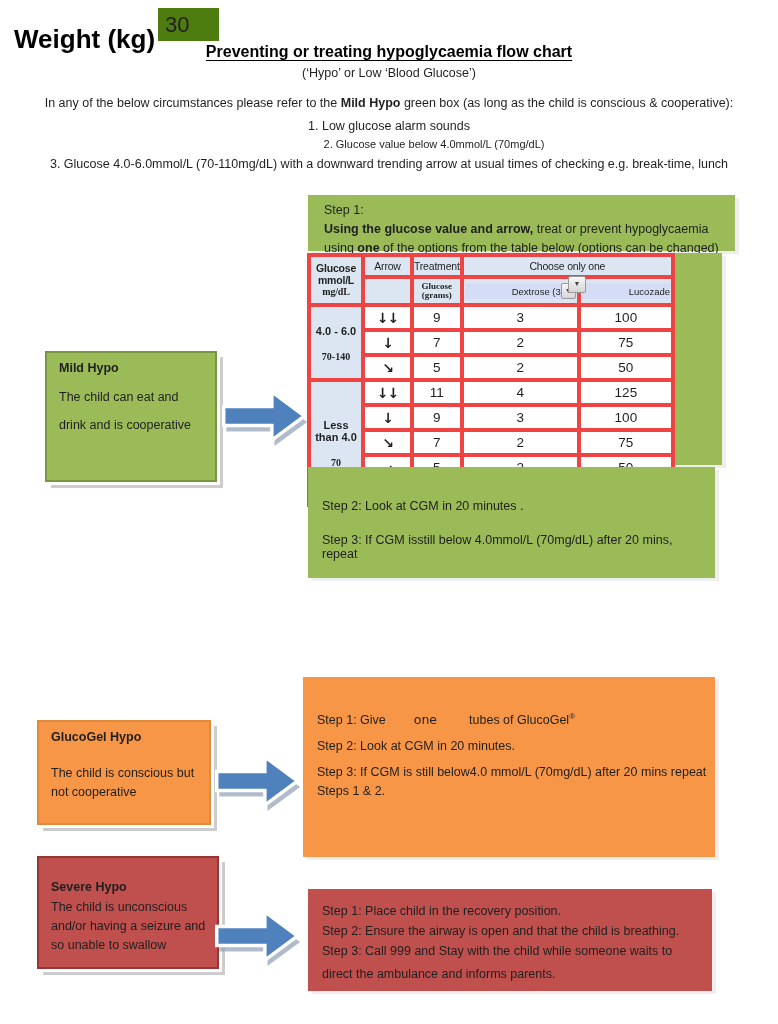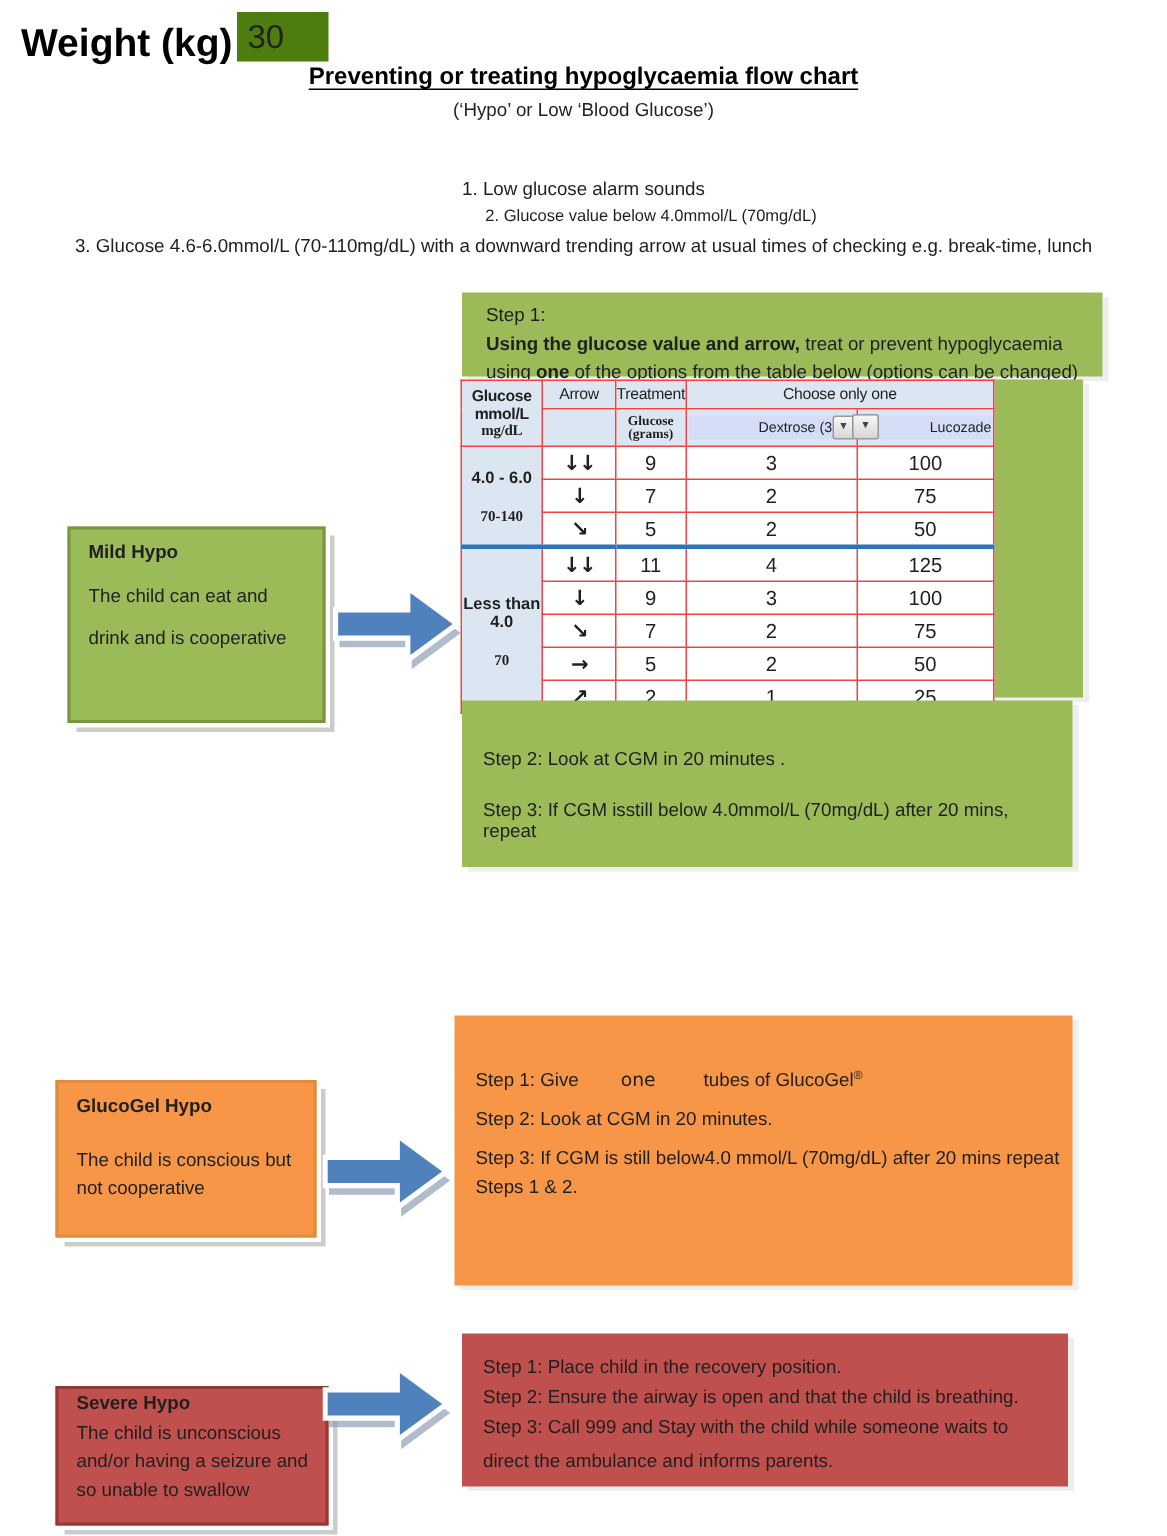--- a/index.html
+++ b/index.html
@@ -4,21 +4,21 @@
 <style>
   html,body{margin:0;padding:0;background:#fff;}
   .page{position:relative;width:778px;height:1024px;background:#ffffff;
         font-family:"Liberation Sans",sans-serif;color:#1f1f1f;overflow:hidden;}
   .abs{position:absolute;}
   .b{font-weight:bold;}
   .serif{font-family:"Liberation Serif",serif;}
   .center{text-align:center;width:778px;left:0;}
 
   
-  .weight-label{left:14px;top:13px;font-size:26px;font-weight:bold;color:#000;}
+  .weight-label{left:14px;top:24px;font-size:26px;font-weight:bold;color:#000;}
   .weight-field{left:158px;top:8px;width:54px;height:33px;background:#4d7c0f;
                 font-size:22px;color:#222;padding-left:7px;line-height:33px;}
   .doc-title{top:43px;font-size:16px;font-weight:bold;color:#000;
              text-decoration:underline;text-underline-offset:3px;}
   .doc-subtitle{top:66px;font-size:12.5px;}
   .intro-line{top:96px;font-size:12.5px;}
   .list-1{top:119px;font-size:12.5px;}
   .list-2{top:138px;font-size:11px;padding-left:45px;}
   .list-3{top:157px;font-size:12.5px;}
 
@@ -36,22 +36,22 @@
              box-shadow:3px 3px 0 0 #ffffff,6px 6px 0 0 #cccccc;
              font-size:12.5px;}
   .mild-box{left:45px;top:351px;width:146px;height:119px;background:#9bbb59;border-color:#7a9540;
             padding:8px 10px 0 12px;}
   .mild-box .box-title{margin-bottom:9px;}
   .mild-box .line{line-height:27.5px;}
   .moderate-box{left:37px;top:720px;width:148px;height:93px;background:#f79646;border-color:#e08a3c;
                 padding:8px 10px 0 12px;}
   .moderate-box .box-title{margin-bottom:20px;}
   .moderate-box .line{line-height:19px;}
-  .severe-box{left:37px;top:924px;width:156px;height:89px;background:#c0504d;border-color:#963634;
-              padding:0 10px 0 12px;}
+  .severe-box{left:37px;top:856px;width:156px;height:89px;background:#c0504d;border-color:#963634;
+              padding:20px 10px 0 12px;}
   .severe-box .box-title{margin-bottom:1px;line-height:19px;}
   .severe-box .line{line-height:19px;}
 
   
   .orange-box{left:303px;top:677px;width:398px;height:150px;background:#f79646;
               box-shadow:4px 3px 0 0 #eeeeee;padding:30px 0 0 14px;font-size:12.5px;}
   .orange-box .ln{line-height:19px;margin-bottom:7px;}
   .orange-box .ln3{line-height:19px;margin-bottom:0;}
   .one-field{display:inline-block;margin:0 32px 0 28px;font-family:"DejaVu Sans",sans-serif;
              font-size:12.5px;}
@@ -62,21 +62,21 @@
 
   
   .flow-arrow{width:86px;height:62px;}
   .arrow-mild{left:222px;top:385px;}
   .arrow-moderate{left:215px;top:750px;}
   .arrow-severe{left:215px;top:905px;}
 
   
   #glucose-table{left:307px;top:253px;border-collapse:collapse;table-layout:fixed;
                  font-size:11px;background:#fff;}
-  #glucose-table td{border:1px solid #ef4444;padding:0;text-align:center;vertical-align:middle;
+  #glucose-table td{border:4px solid #ef4444;padding:0;text-align:center;vertical-align:middle;
                     overflow:hidden;}
   #glucose-table .hr1 td{height:18px;background:#dce6f2;font-size:10.5px;letter-spacing:-0.2px;}
   #glucose-table .hr2 td{height:24px;background:#dce6f2;}
   #glucose-table .gcol{background:#dce6f2;}
   #glucose-table .ghead{font-size:11px;line-height:12px;}
   #glucose-table .sm{font-size:10px;}
   #glucose-table .subhead{font-size:9px;line-height:9px;font-weight:bold;}
   #glucose-table .dr td{height:21px;}
   #glucose-table .acell{font-family:"DejaVu Sans",sans-serif;font-weight:bold;font-size:14px;
                         letter-spacing:-1px;}
@@ -100,23 +100,24 @@
 <body>
 
 <div class="page">
 
   <div class="abs weight-label">Weight (kg)</div>
   <div class="abs weight-field">30</div>
 
   <div class="abs center doc-subtitle">(‘Hypo’ or Low ‘Blood Glucose’)</div>
   <div class="abs center doc-title">Preventing or treating hypoglycaemia flow chart</div>
 
+  <div class="abs center intro-line"><span>In any of the below circumstances please refer to the </span><span class="b">Mild Hypo</span><span> green box (as long as  the child is conscious &amp; cooperative):</span></div>
   <div class="abs center list-1">1.   Low glucose alarm sounds</div>
   <div class="abs center list-2">2.   Glucose value below 4.0mmol/L (70mg/dL)</div>
-  <div class="abs center list-3">3.   Glucose 4.6-6.0mmol/L (70-110mg/dL) with a downward trending arrow at usual times of checking e.g. break-time, lunch</div>
+  <div class="abs center list-3">3.   Glucose 4.0-6.0mmol/L (70-110mg/dL) with a downward trending arrow at usual times of checking e.g. break-time, lunch</div>
 
   <div class="abs greenbox step1-box">
     <div>Step 1:</div>
     <div><span class="b">Using the glucose value and arrow,</span><span> treat or prevent hypoglycaemia</span></div>
     <div><span>using </span><span class="b">one</span><span> of the options from the table below (options can be changed)</span></div>
   </div>
 
   <div class="abs greenbox green-panel"></div>
 
   <table class="abs" id="glucose-table">

